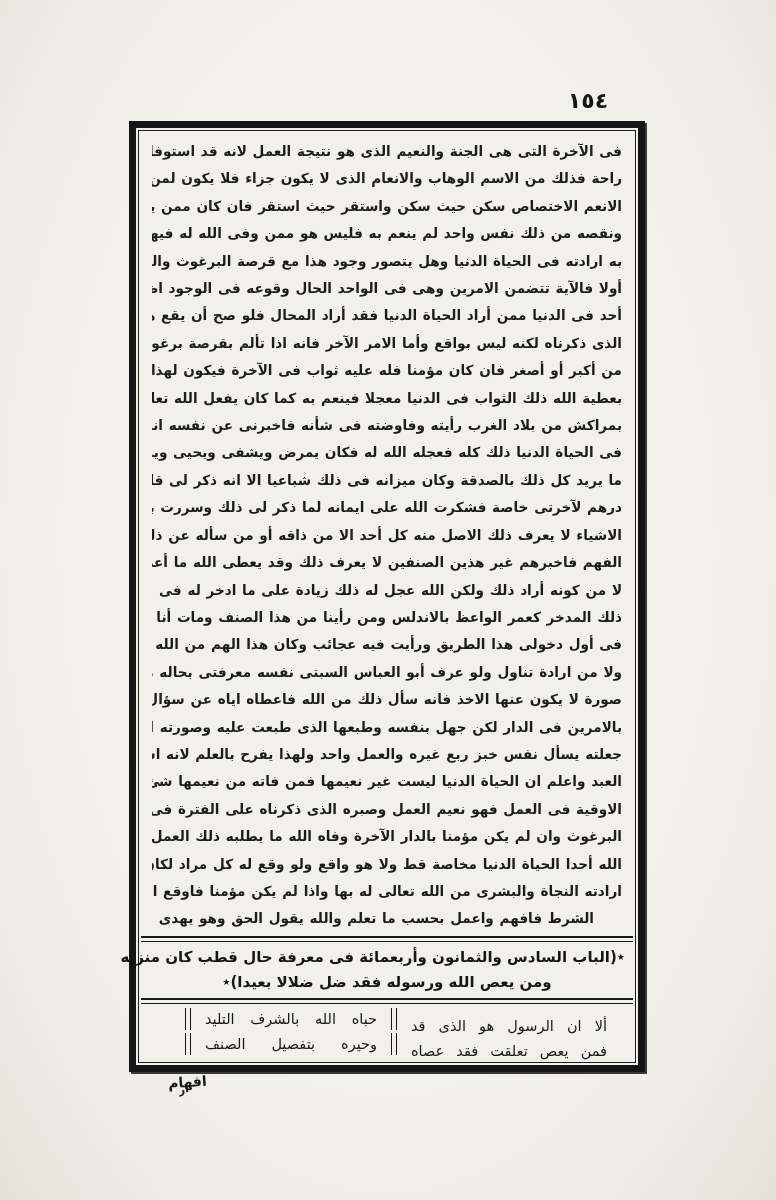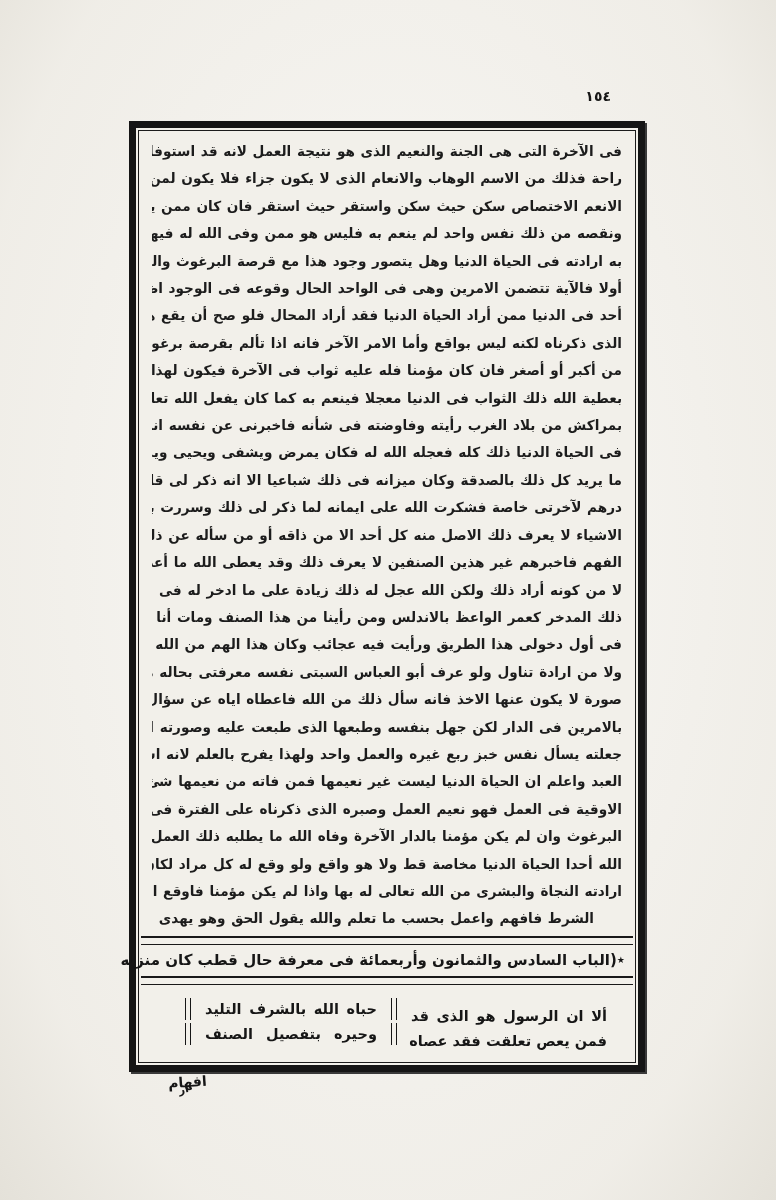--- a/index.html
+++ b/index.html
@@ -9,21 +9,21 @@
     font-family:"DejaVu Sans",sans-serif;
   }
   .page{
     position:absolute;inset:0;
     background:
       radial-gradient(ellipse at 50% 45%, rgba(255,255,255,0.55) 0%, rgba(233,230,222,0.35) 78%, rgba(216,212,201,0.55) 100%),
       #f3f1ec;
   }
   .page-number{
     position:absolute;left:565px;top:88px;width:46px;
-    font-size:14px;font-weight:700;color:#161616;text-align:right;
+    font-size:22px;font-weight:700;color:#161616;text-align:center;
     letter-spacing:2px;
   }
   
   .frame{
     position:absolute;left:129px;top:121px;width:516px;height:951px;
     border:7px solid #151515;
     box-sizing:border-box;
     background:#f2f0ea;
     box-shadow:2px 2px 0 #3a3a3a;
   }
@@ -68,21 +68,21 @@
   .verse{
     direction:rtl;flex:1;
     display:flex;flex-direction:column;justify-content:center;
     padding:2px 28px 6px 16px;color:#161616;
   }
   .verse-row{
     display:flex;align-items:center;direction:rtl;
     height:25px;
   }
   .hemistich{
-    font-size:14.5px;font-weight:700;white-space:nowrap;
+    font-size:14.5px;font-weight:400;white-space:nowrap;
     text-align:justify;text-align-last:justify;
   }
   .hemistich.right{width:196px;margin-top:15px;}
   .hemistich.left{width:172px;}
   .verse-divider{
     width:4px;height:22px;margin:0 14px 0 14px;
     border-left:1.8px solid #161616;border-right:1.8px solid #161616;
   }
   .verse-divider.end{margin-left:0;}
   
@@ -137,20 +137,21 @@
           <div class="text-line">البرغوث وان لم يكن مؤمنا بالدار الآخرة وفاه الله ما يطلبه ذلك العمل فى الحياة الدنيا فما اعطى</div>
           <div class="text-line">الله أحدا الحياة الدنيا مخاصة قط ولا هو واقع ولو وقع له كل مراد لكان اسعد الخلق فانه من</div>
           <div class="text-line">ارادته النجاة والبشرى من الله تعالى له بها واذا لم يكن مؤمنا فاوقع المشروط وقوع عموم</div>
           <div class="text-line">الشرط فافهم واعمل بحسب ما تعلم والله يقول الحق وهو يهدى السبيل</div>
         </div>
 
       <div class="double-rule"></div>
 
       <div class="chapter-heading">
         <div class="heading-line">٭(الباب السادس والثمانون وأربعمائة فى معرفة حال قطب كان منزله</div>
+        <div class="heading-line">ومن يعص الله ورسوله فقد ضل ضلالا بعيدا)٭</div>
       </div>
 
       <div class="double-rule"></div>
 
       <div class="verse">
         <div class="verse-row">
           <span class="hemistich right">ألا ان الرسول هو الذى قد</span>
           <span class="verse-divider"></span>
           <span class="hemistich left">حباه الله بالشرف التليد</span>
           <span class="verse-divider end"></span>

